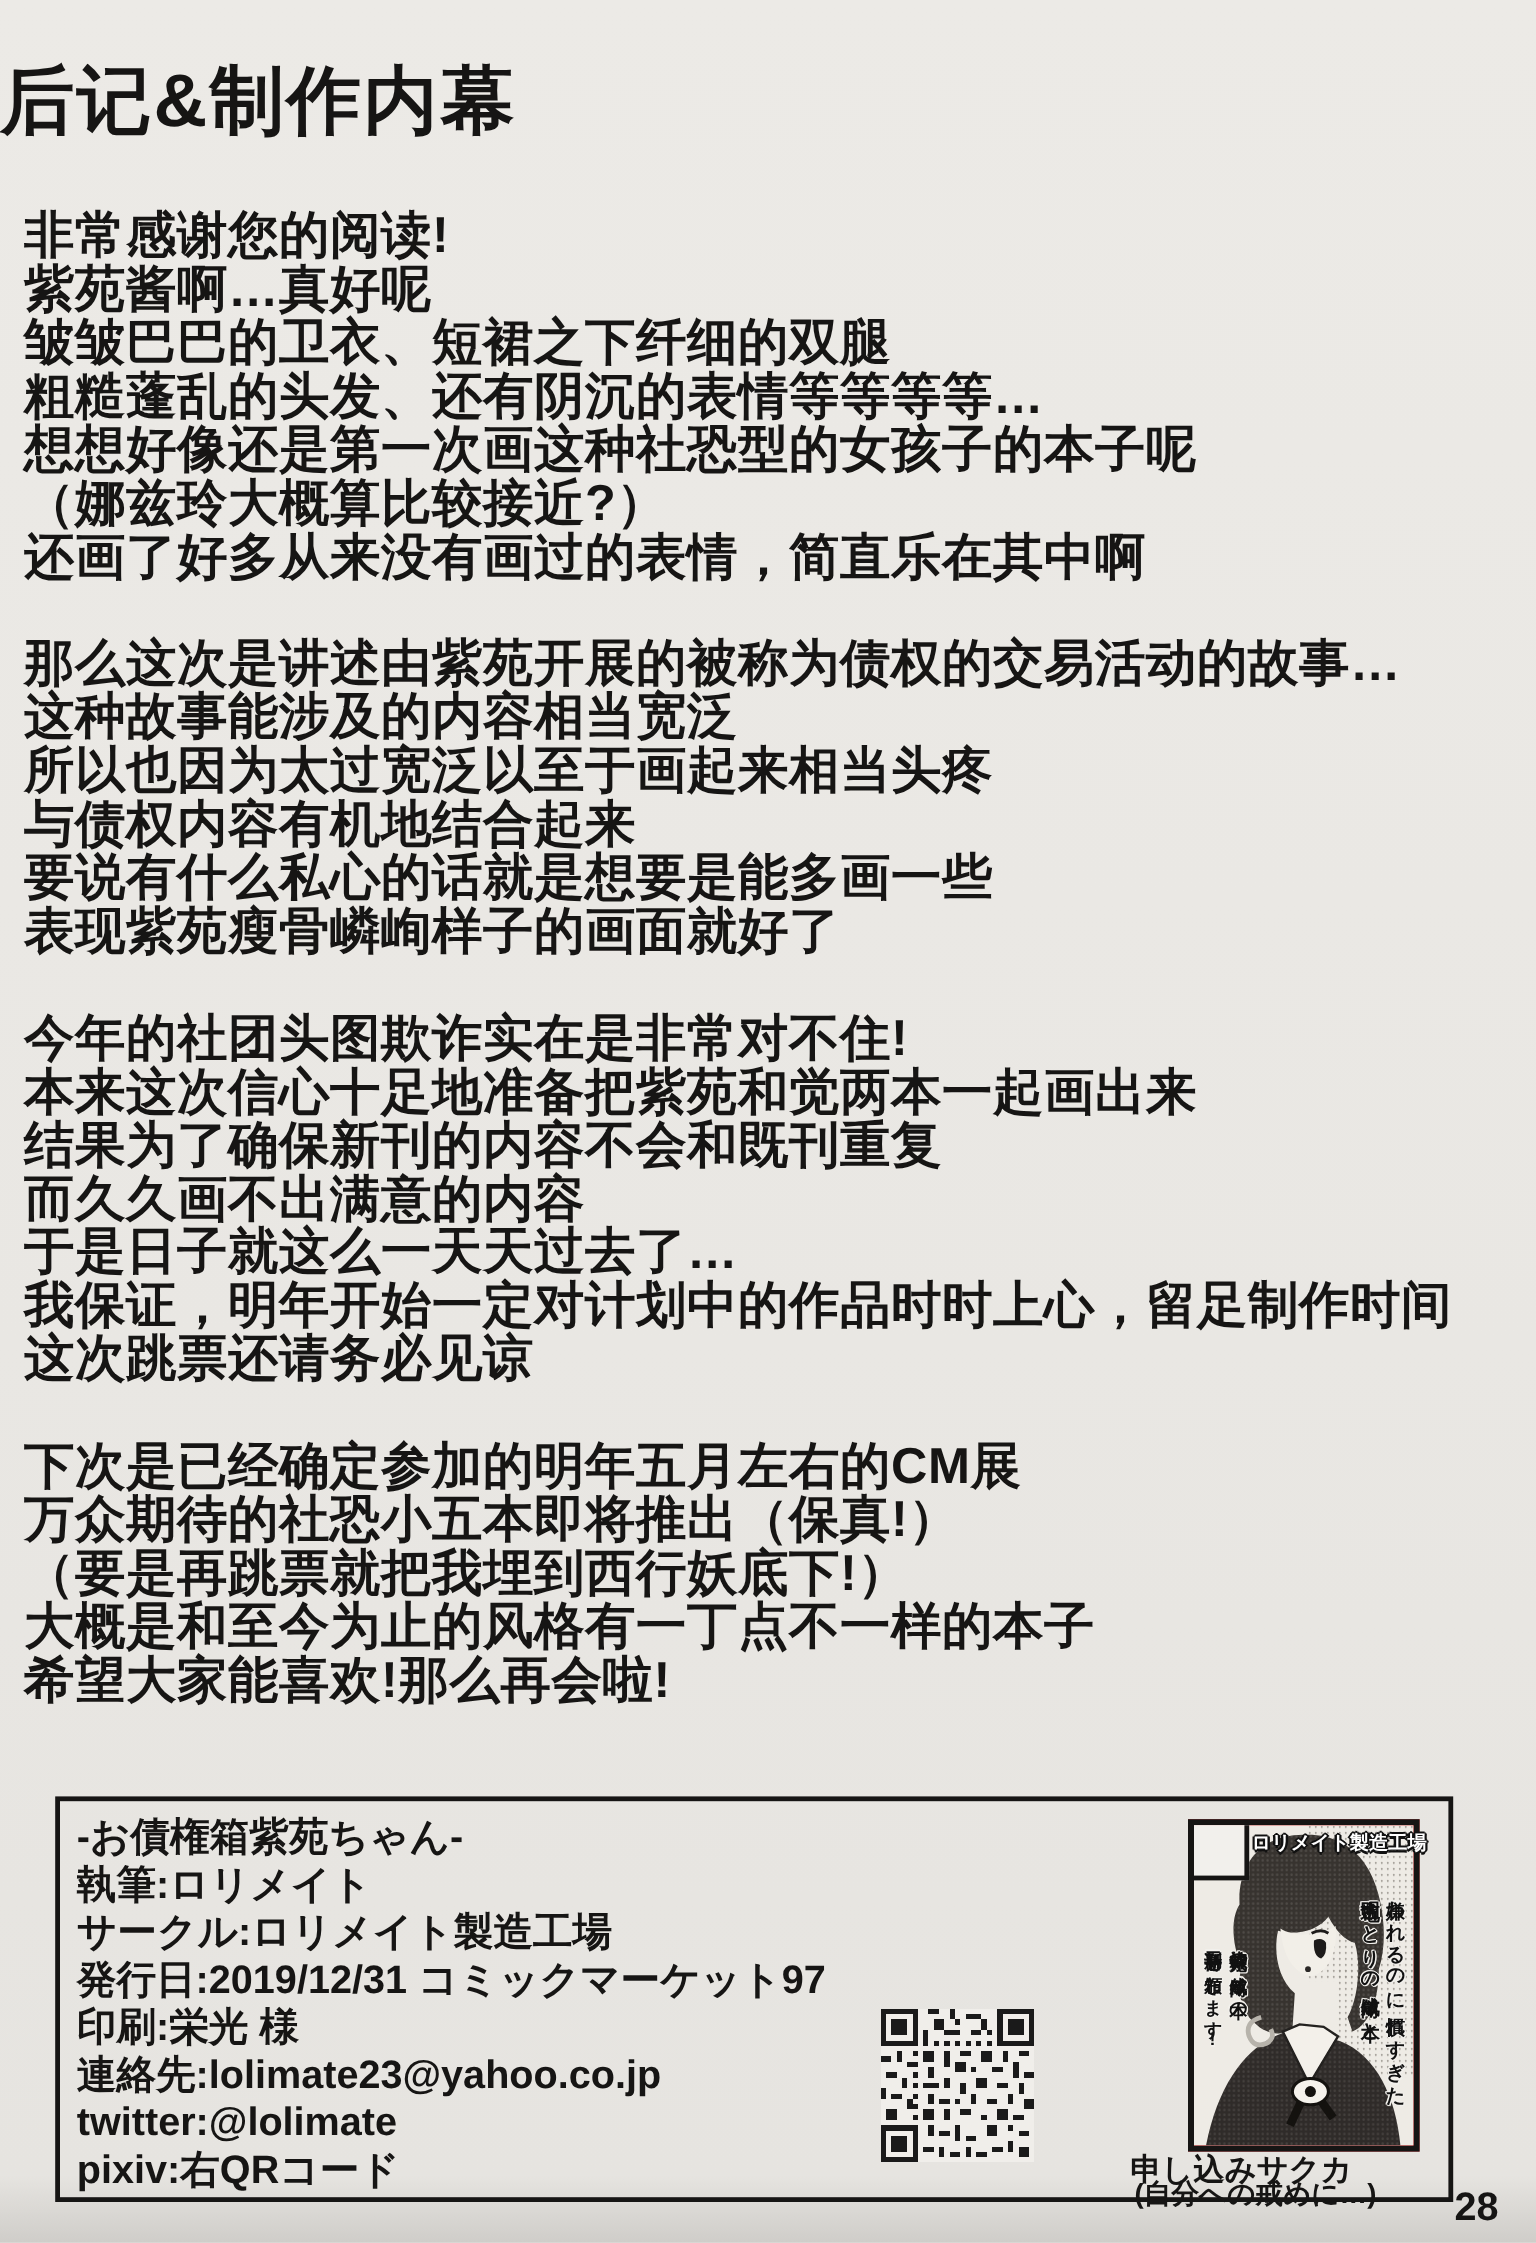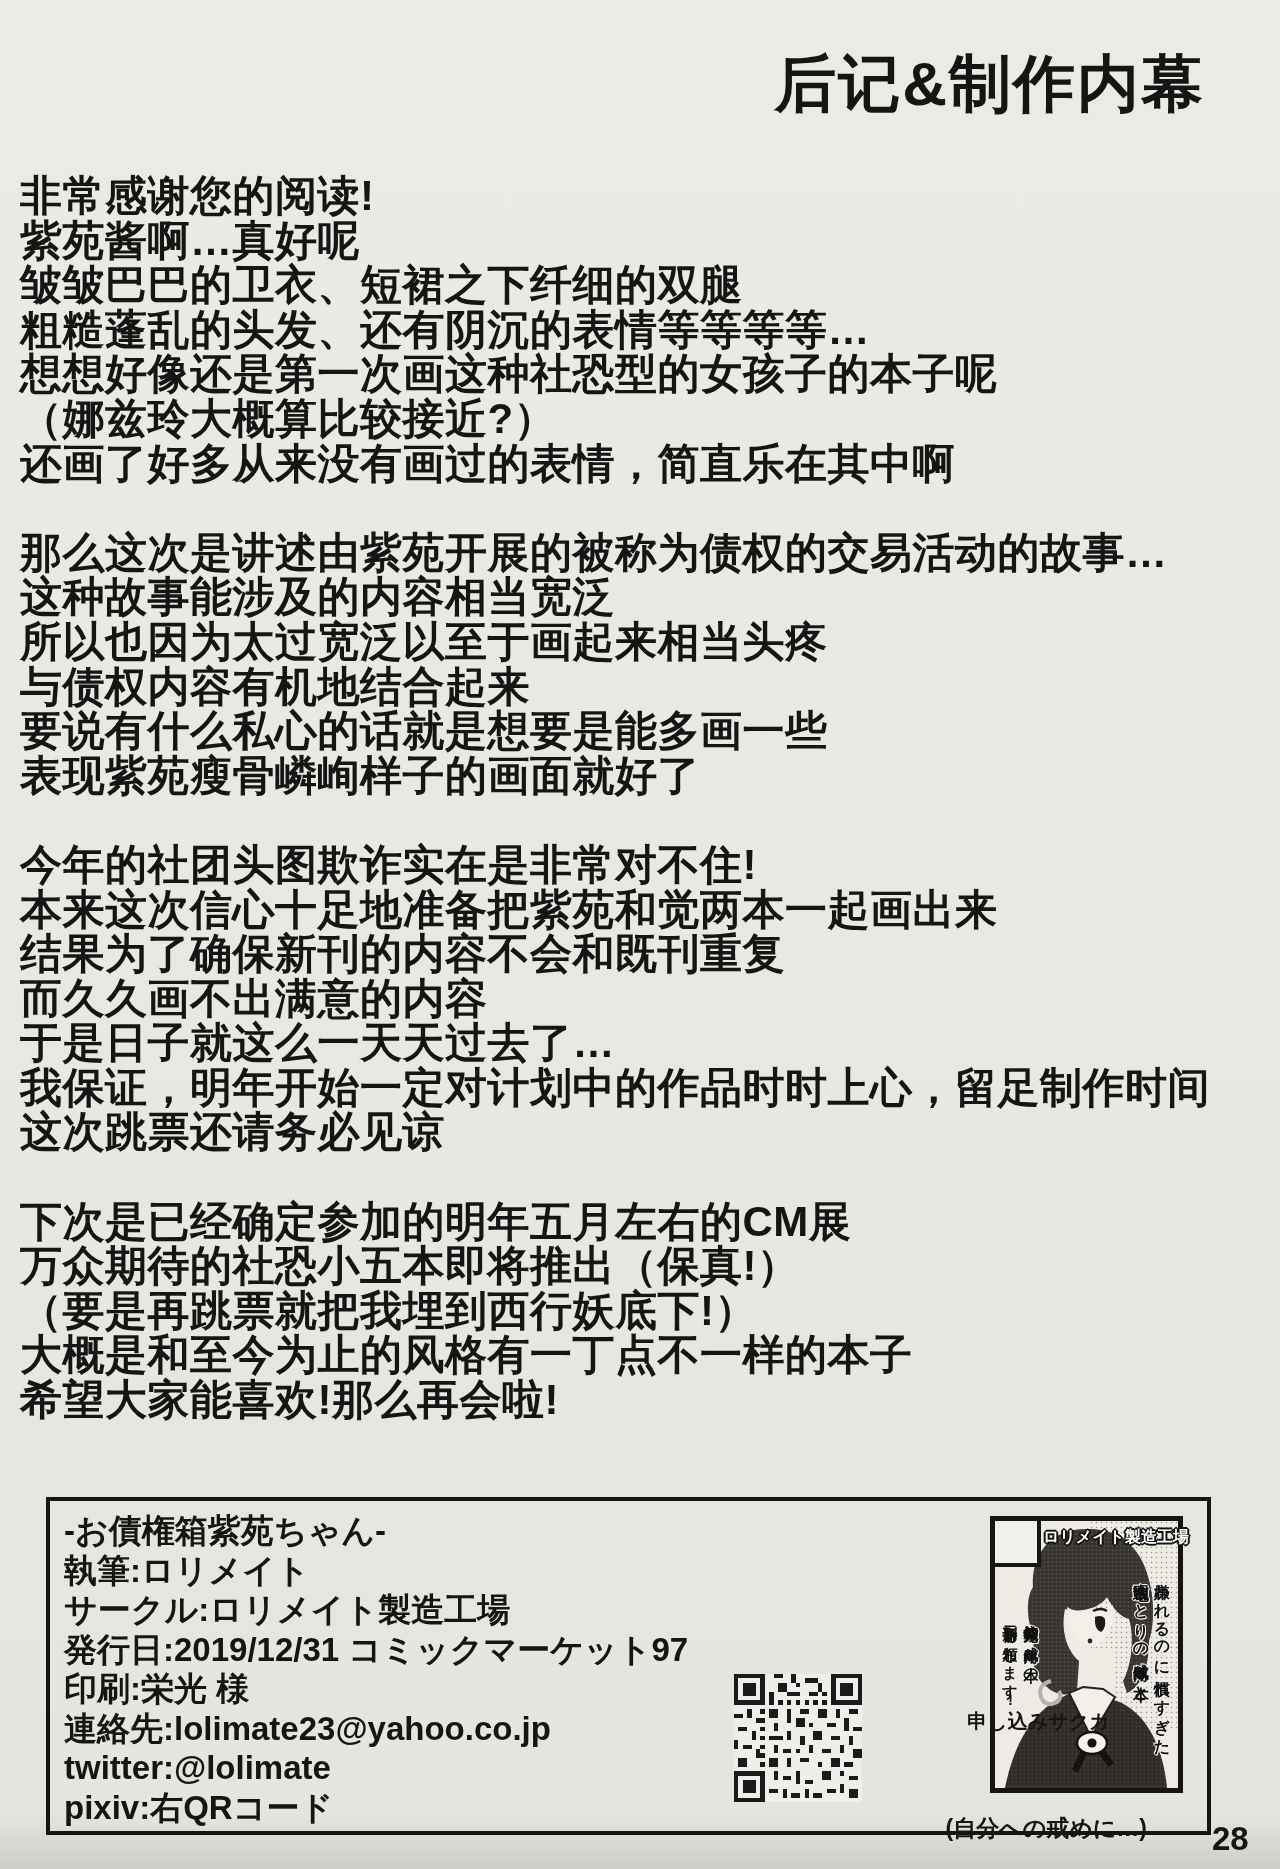--- a/index.html
+++ b/index.html
@@ -3,21 +3,21 @@
 <meta charset="utf-8">
 <style>
   html,body{margin:0;padding:0;}
   body{
     width:1280px;height:1869px;position:relative;overflow:hidden;
     background:linear-gradient(180deg,#eceae6 0%,#e9e7e3 60%,#e6e4e0 97%,#cfcdc9 100%);
     font-family:"Liberation Sans","DejaVu Sans",sans-serif;
     font-weight:bold;color:#161514;
   }
   .page-title{
-    position:absolute;top:42px;left:0;width:1205px;text-align:right;
+    position:absolute;top:42px;left:0;width:1205px;text-align:left;
     font-size:62px;letter-spacing:2px;white-space:nowrap;
   }
   .afterword{position:absolute;top:174px;left:20px;width:1250px;}
   .bodyline{
     height:44.6px;line-height:44.6px;font-size:42px;white-space:nowrap;
     letter-spacing:0.5px;
   }
   
   .colophon{
     position:absolute;left:2px;top:1497px;width:1157px;height:330px;
@@ -47,22 +47,22 @@
   .vtext{
     position:absolute;writing-mode:vertical-rl;text-orientation:upright;
     font-size:16px;line-height:21px;color:#111;
     text-shadow:-1px 0 #f2f0ec,1px 0 #f2f0ec,0 -1px #f2f0ec,0 1px #f2f0ec,
                 -1px -1px #f2f0ec,1px 1px #f2f0ec;
     letter-spacing:1px;white-space:nowrap;
   }
   .vtext-right{top:50px;right:5px;height:212px;}
   .vtext-left{top:92px;left:5px;height:170px;font-size:15px;}
   .cut-caption-1{
-    position:absolute;left:942px;top:1708px;width:193px;text-align:center;
-    font-size:20px;white-space:nowrap;
+    position:absolute;left:942px;top:1791px;width:193px;
+    font-size:26px;white-space:nowrap;
   }
   .cut-caption-2{
     position:absolute;left:930px;top:1813px;width:217px;text-align:right;
     font-size:23px;white-space:nowrap;font-weight:bold;
   }
   .page-number{
     position:absolute;left:1212px;top:1820px;font-size:33px;font-weight:bold;
   }
 </style>
 </head>

